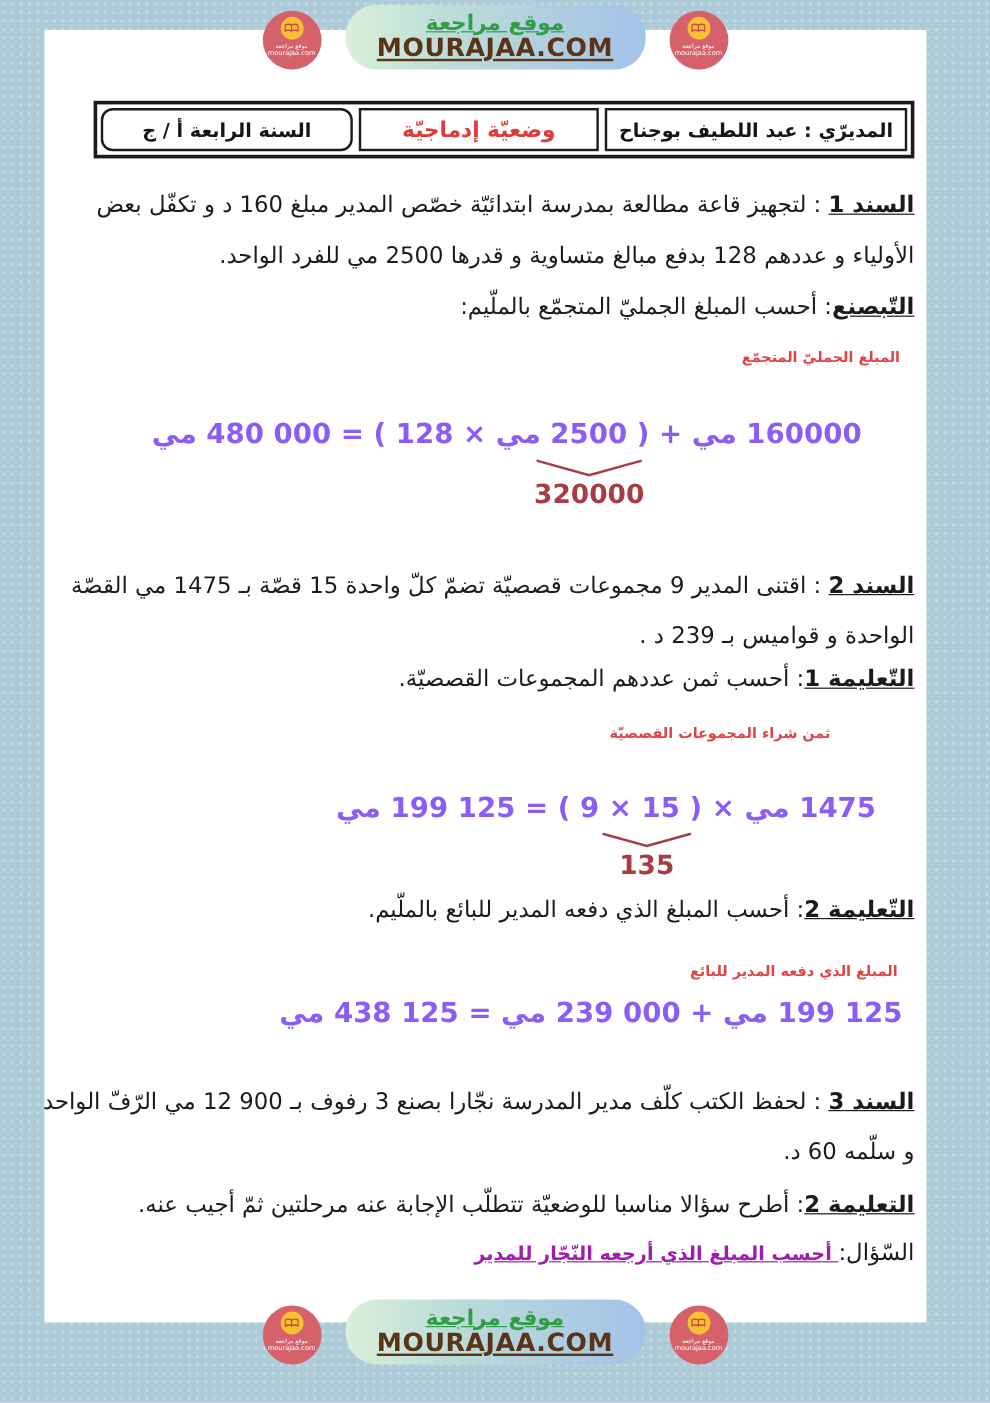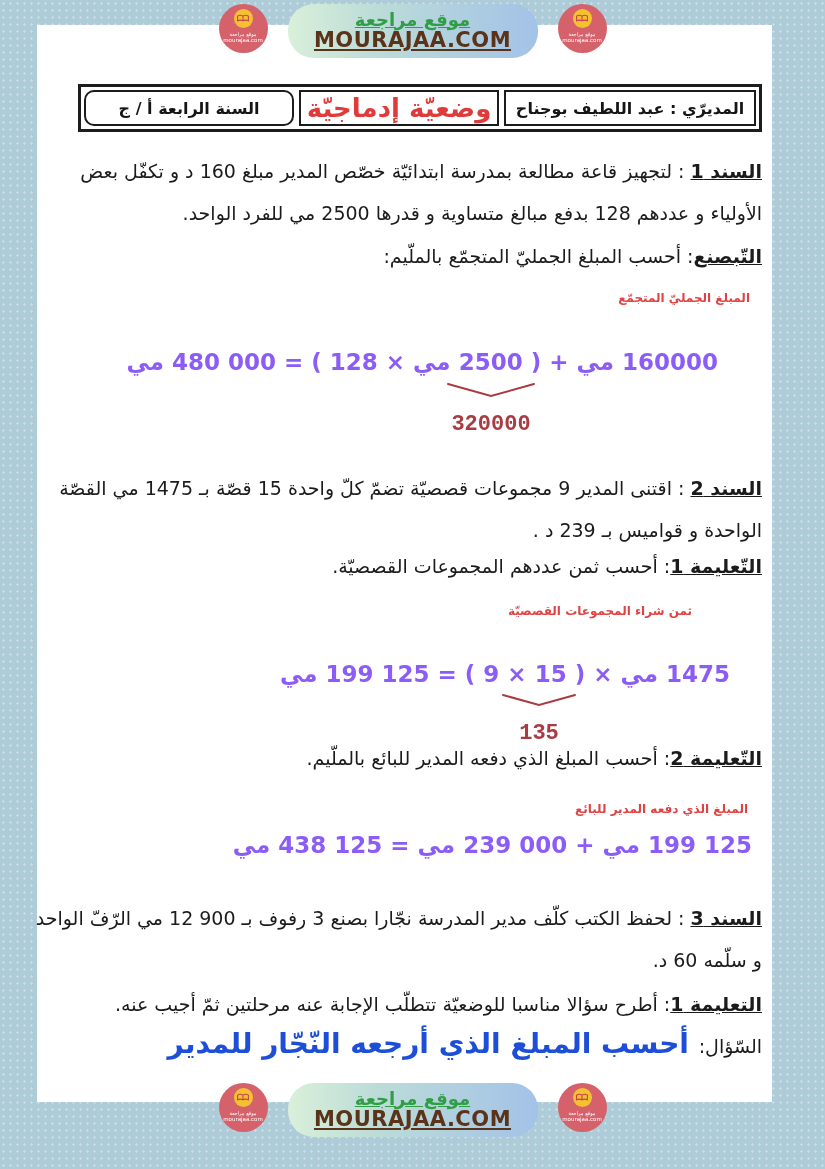--- a/index.html
+++ b/index.html
@@ -13,21 +13,21 @@
     overflow:hidden;
   }
   
   .sheet {
     position:absolute; left:37px; top:25px; width:735px; height:1077px;
     background:#ffffff; direction:rtl;
   }
   
   .brand-band {
     position:absolute; left:50%; transform:translateX(-50%);
-    display:flex; align-items:flex-start; gap:20px; z-index:5;
+    display:flex; align-items:flex-end; gap:20px; z-index:5;
   }
   .brand-band.top { top:4px; }
   .brand-band.bottom { top:1083px; }
   .pill {
     width:250px; height:54px; border-radius:26px;
     background:linear-gradient(90deg,#d9f0da 0%,#bcdcd8 35%,#a3c2e8 100%);
     display:flex; flex-direction:column; align-items:center; justify-content:center;
     line-height:1.05;
   }
   .site-ar {
@@ -52,44 +52,44 @@
   .info-table {
     position:absolute; left:41px; top:59px; width:684px; height:48px;
     border:3px solid #1c1c1c; background:#ffffff; padding:3px;
     display:flex; gap:5px; direction:rtl;
   }
   .info-cell {
     border:2px solid #1c1c1c; display:flex; align-items:center; justify-content:center;
     font-weight:bold; font-size:16px; color:#151515; white-space:nowrap;
   }
   .cell-teacher { flex:0 0 252px; }
-  .cell-title   { flex:0 0 200px; color:#e03b3b; font-size:26px; }
+  .cell-title   { flex:0 0 200px; color:#e03b3b; font-size:18px; }
   .cell-grade   { flex:1 1 auto;border-radius:10px; }
   
   .t-line {
     position:absolute; right:10px; white-space:nowrap; direction:rtl;
     font-size:19px; color:#1b1b1b; height:34px; line-height:34px;
   }
   .lead { font-weight:bold; text-decoration:underline; }
   .red-title {
     position:absolute; white-space:nowrap; direction:rtl;
     color:#e04343; font-weight:bold; font-size:12px; height:30px; line-height:30px;
   }
   .math-line {
     position:absolute; white-space:nowrap; direction:rtl;
     color:#8b5cf6; font-weight:bold; font-size:23px; height:34px; line-height:34px;
     letter-spacing:.5px;
   }
   .brace-block {
     position:absolute; display:flex; flex-direction:column; align-items:center;
   }
   .brace-block .num {
-    margin-top:14px; color:#a93b43; font-weight:bold; font-size:22px; line-height:26px;font-family:Liberation Mono, monospace;
-  }
-  .q-red { color:#1d4ed8; font-weight:bold; font-size:28px; }
+    margin-top:2px; color:#a93b43; font-weight:bold; font-size:22px; line-height:26px;
+  }
+  .q-red { color:#a21caf; font-weight:bold; font-size:16px;text-decoration:underline; }
 </style>
 </head>
 <body>
 
 <div class="sheet">
 
   <div class="info-table">
     <div class="info-cell cell-teacher">المديرّي : عبد اللطيف بوجناح</div>
     <div class="info-cell cell-title">وضعيّة إدماجيّة</div>
     <div class="info-cell cell-grade">السنة الرابعة أ / ج</div>
@@ -142,21 +142,21 @@
   <div class="red-title" style="top:769px; right:24px">المبلغ الذي دفعه المدير للبائع</div>
 
   <div class="math-line" style="top:803px; right:20px">199&nbsp;125 مي + 239&nbsp;000 مي = 438&nbsp;125 مي</div>
 
   <div class="t-line" style="top:876px">
     <span class="lead">السند 3</span><span> : لحفظ الكتب كلّف مدير المدرسة نجّارا بصنع 3 رفوف بـ 12&nbsp;900 مي الرّفّ الواحد</span>
   </div>
   <div class="t-line" style="top:918px">و سلّمه 60 د.</div>
 
   <div class="t-line" style="top:962px">
-    <span class="lead">التعليمة 1</span><span>:  أطرح سؤالا مناسبا للوضعيّة تتطلّب الإجابة عنه مرحلتين ثمّ أجيب عنه.</span>
+    <span class="lead">التعليمة 2</span><span>:  أطرح سؤالا مناسبا للوضعيّة تتطلّب الإجابة عنه مرحلتين ثمّ أجيب عنه.</span>
   </div>
 
   <div class="t-line" style="top:1002px">
     <span>السّؤال:</span><span class="q-red"> أحسب المبلغ الذي أرجعه النّجّار للمدير</span>
   </div>
 
 </div>
 
 <div class="brand-band top">
   <div class="logo">

